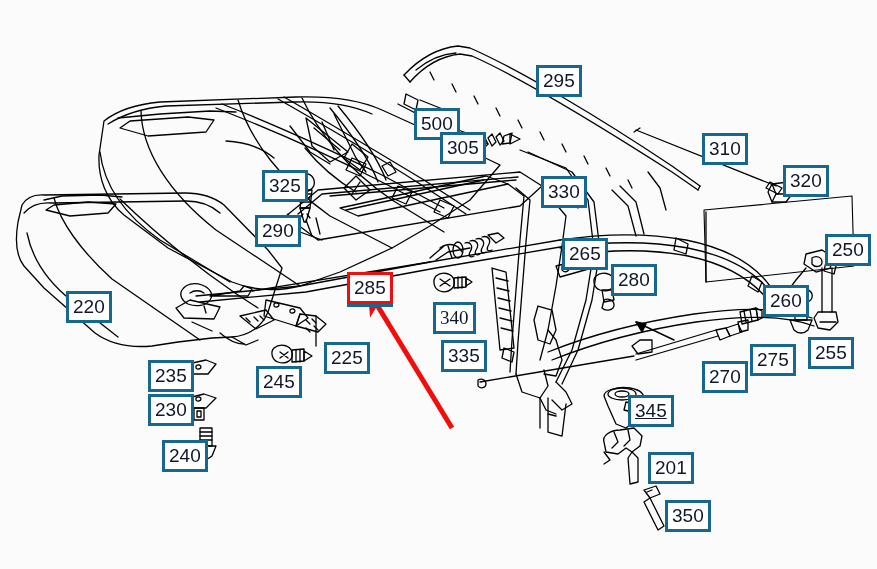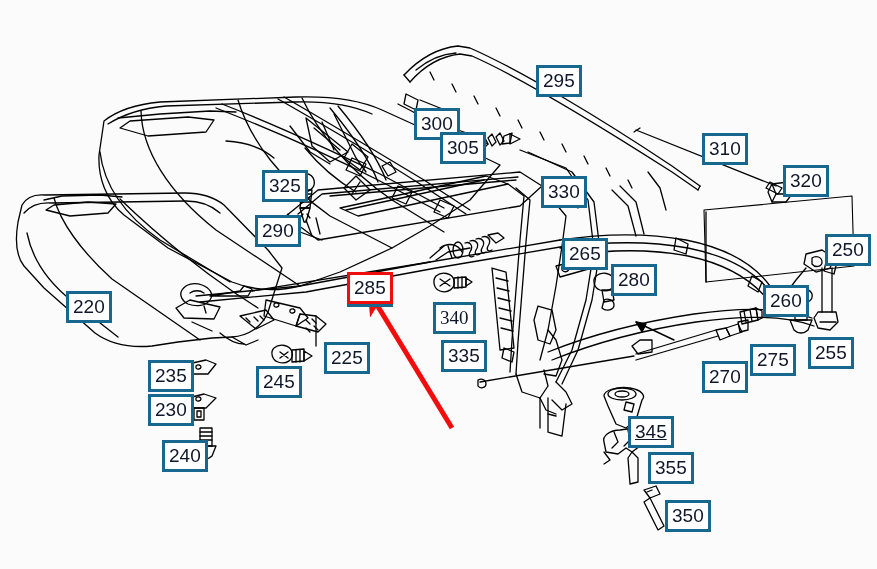--- a/index.html
+++ b/index.html
@@ -338,26 +338,26 @@
       <div class="callout" style="left: 825px; top: 234px; border-color: rgb(23, 104, 143);">250</div>
       <div class="callout" style="left: 808px; top: 337px; border-color: rgb(23, 104, 143);">255</div>
       <div class="callout" style="left: 763px; top: 285px; border-color: rgb(23, 104, 143);">260</div>
       <div class="callout" style="left: 562px; top: 238px; border-color: rgb(23, 104, 143); text-align: center;">265</div>
       <div class="callout" style="left: 702px; top: 361px; border-color: rgb(23, 104, 143);">270</div>
       <div class="callout" style="left: 750px; top: 344px; border-color: rgb(23, 104, 143);">275</div>
       <div class="callout on-top" style="left: 611px; top: 264px; border-color: rgb(23, 104, 143);">280</div>
       <div class="callout highlight under-rule" style="left: 347px; top: 272px; border-color: rgb(242, 13, 13);">285</div>
       <div class="callout" style="left: 255px; top: 215px; border-color: rgb(23, 104, 143);">290</div>
       <div class="callout" style="left: 536px; top: 65px; border-color: rgb(23, 104, 143);">295</div>
-      <div class="callout" style="left: 414px; top: 108px; border-color: rgb(23, 104, 143);">300</div>
+      <div class="callout" style="left: 414px; top: 108px; border-color: rgb(23, 104, 143);">500</div>
       <div class="callout on-top" style="left: 440px; top: 132px; border-color: rgb(23, 104, 143);">305</div>
       <div class="callout" style="left: 702px; top: 133px; border-color: rgb(23, 104, 143);">310</div>
       <div class="callout" style="left: 783px; top: 165px; border-color: rgb(23, 104, 143);">320</div>
       <div class="callout" style="left: 262px; top: 170px; border-color: rgb(23, 104, 143);">325</div>
       <div class="callout" style="left: 541px; top: 176px; border-color: rgb(23, 104, 143);">330</div>
       <div class="callout on-top" style="left: 441px; top: 340px; border-color: rgb(23, 104, 143);">335</div>
       <div class="callout" style="left: 433px; top: 302px; border-color: rgb(23, 104, 143); font-family: Liberation Serif, serif;">340</div>
-      <div class="callout" style="left: 628px; top: 416px; border-color: rgb(23, 104, 143); text-decoration: underline;">345</div>
+      <div class="callout" style="left: 628px; top: 395px; border-color: rgb(23, 104, 143); text-decoration: underline;">345</div>
       <div class="callout" style="left: 665px; top: 500px; border-color: rgb(23, 104, 143);">350</div>
-      <div class="callout" style="left: 648px; top: 452px; border-color: rgb(23, 104, 143);">355</div>
+      <div class="callout" style="left: 648px; top: 452px; border-color: rgb(23, 104, 143);">201</div>
     </div>
 
 </div>
 
 </body></html>

